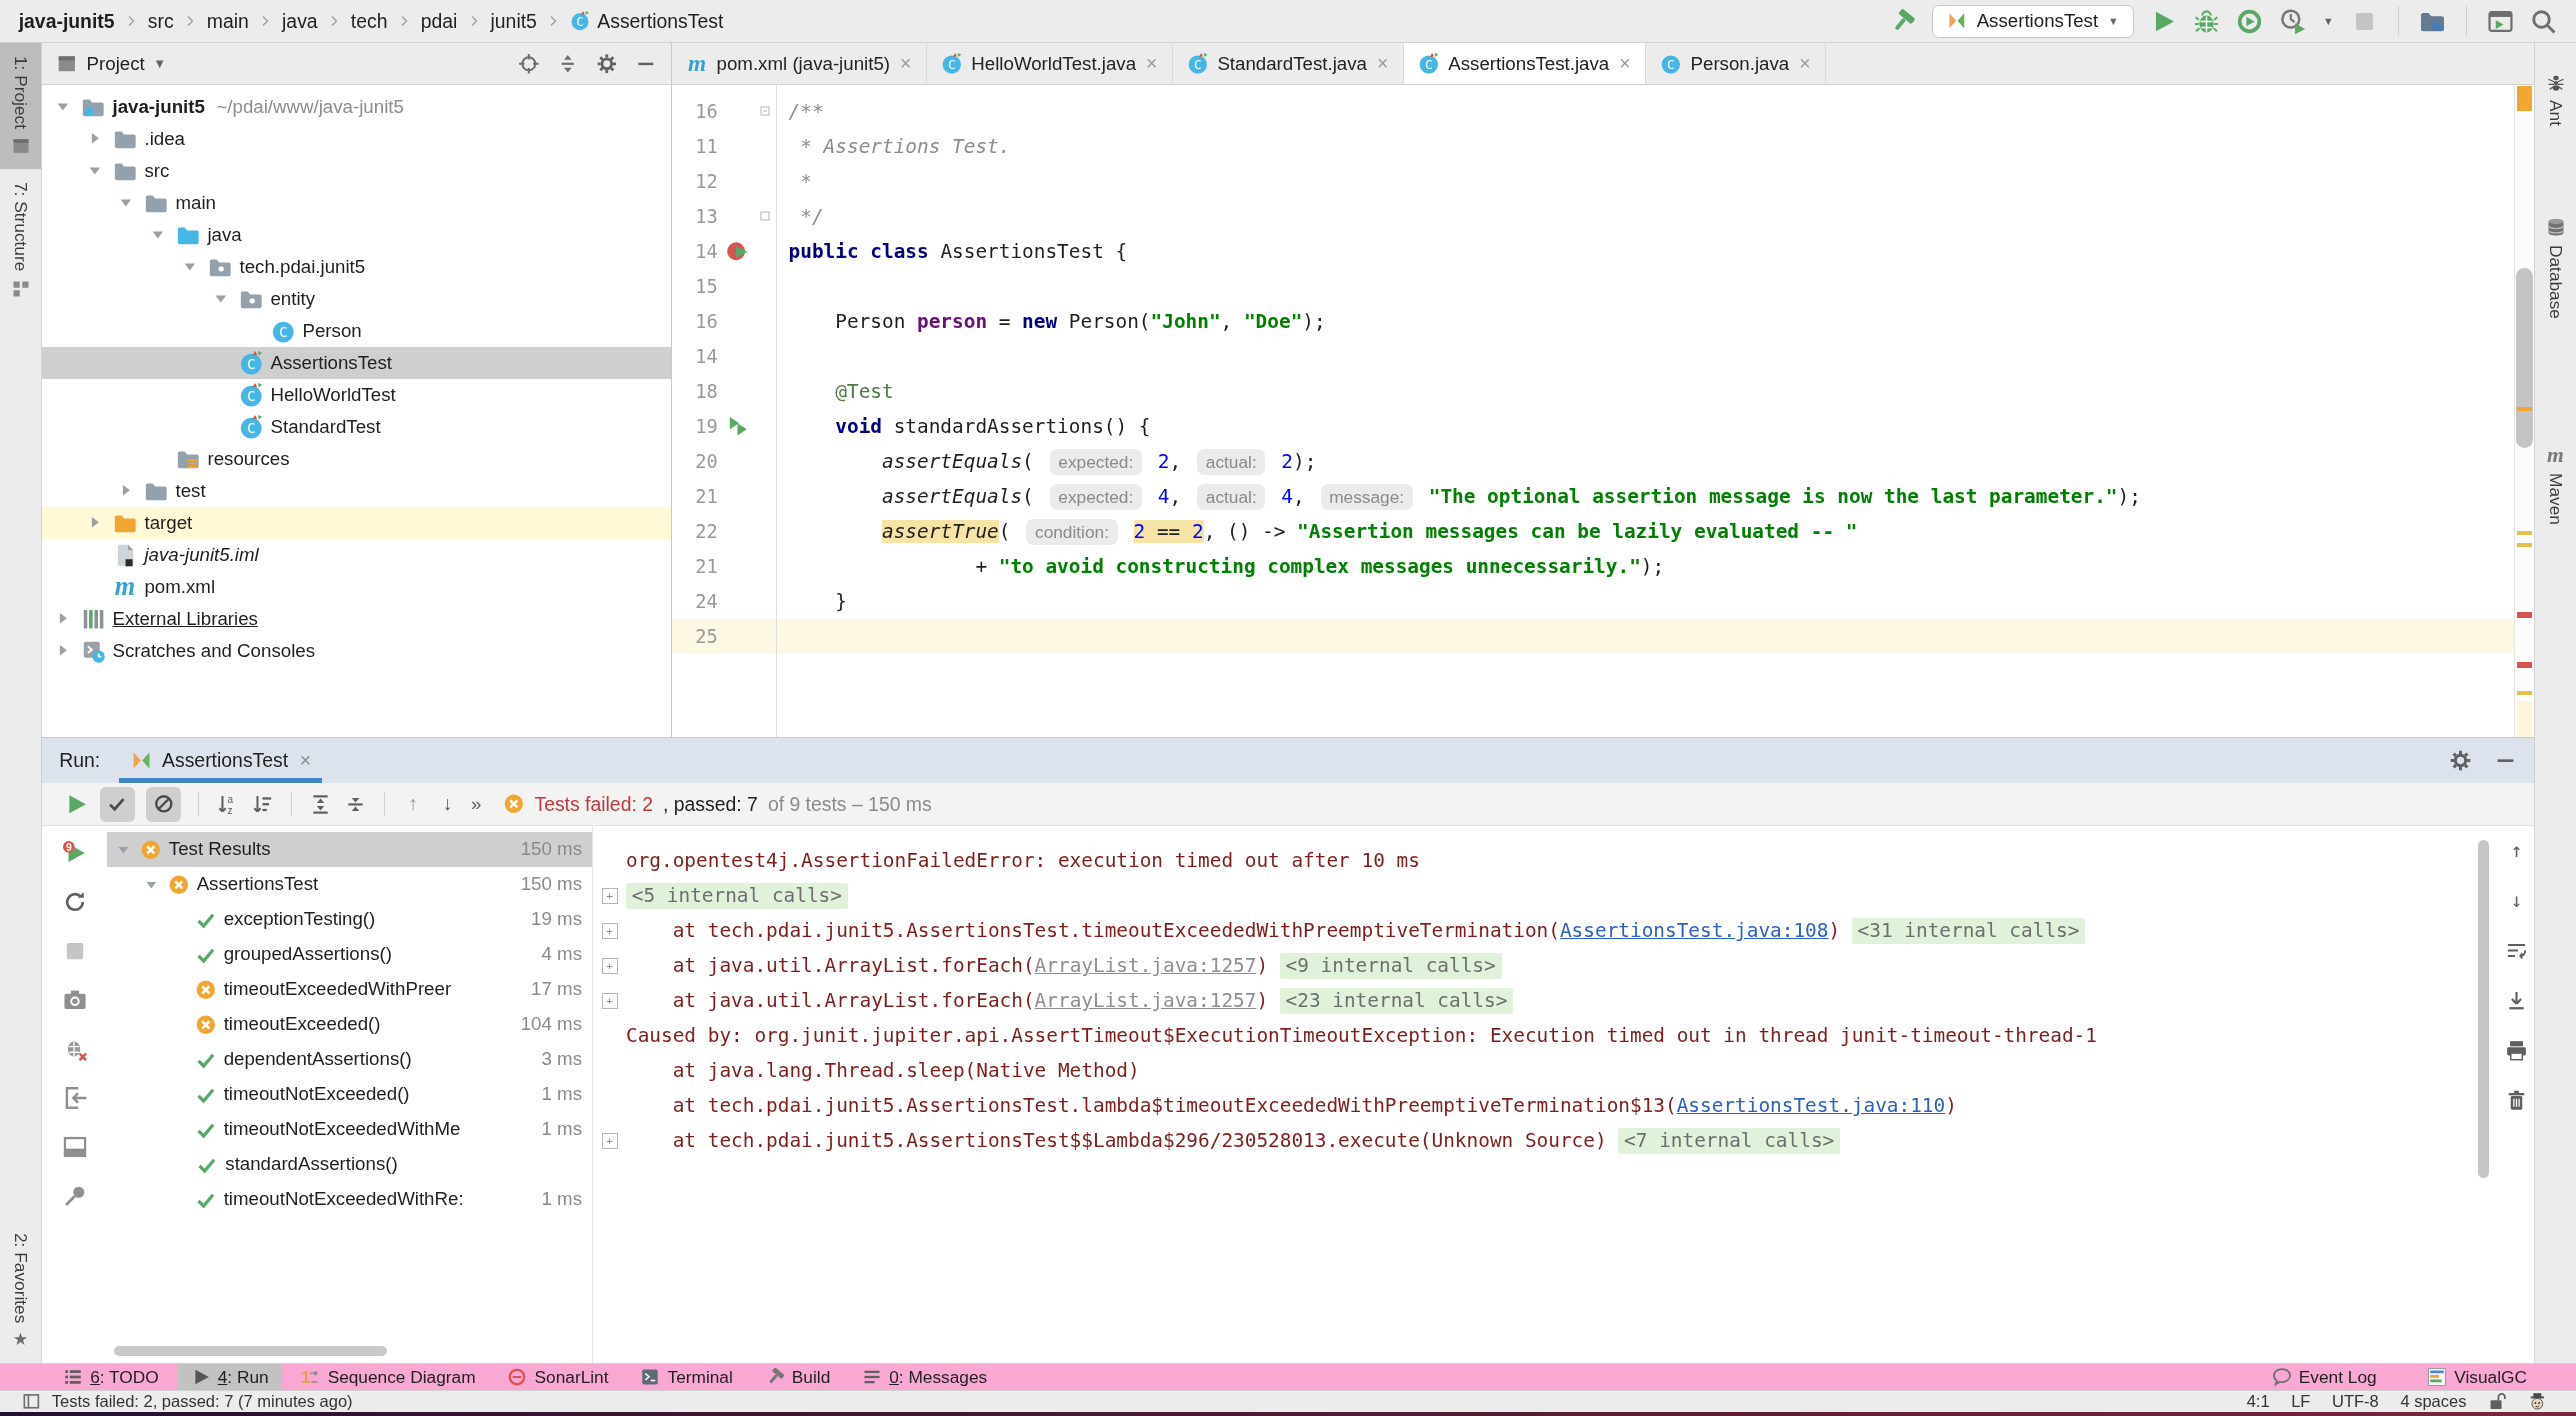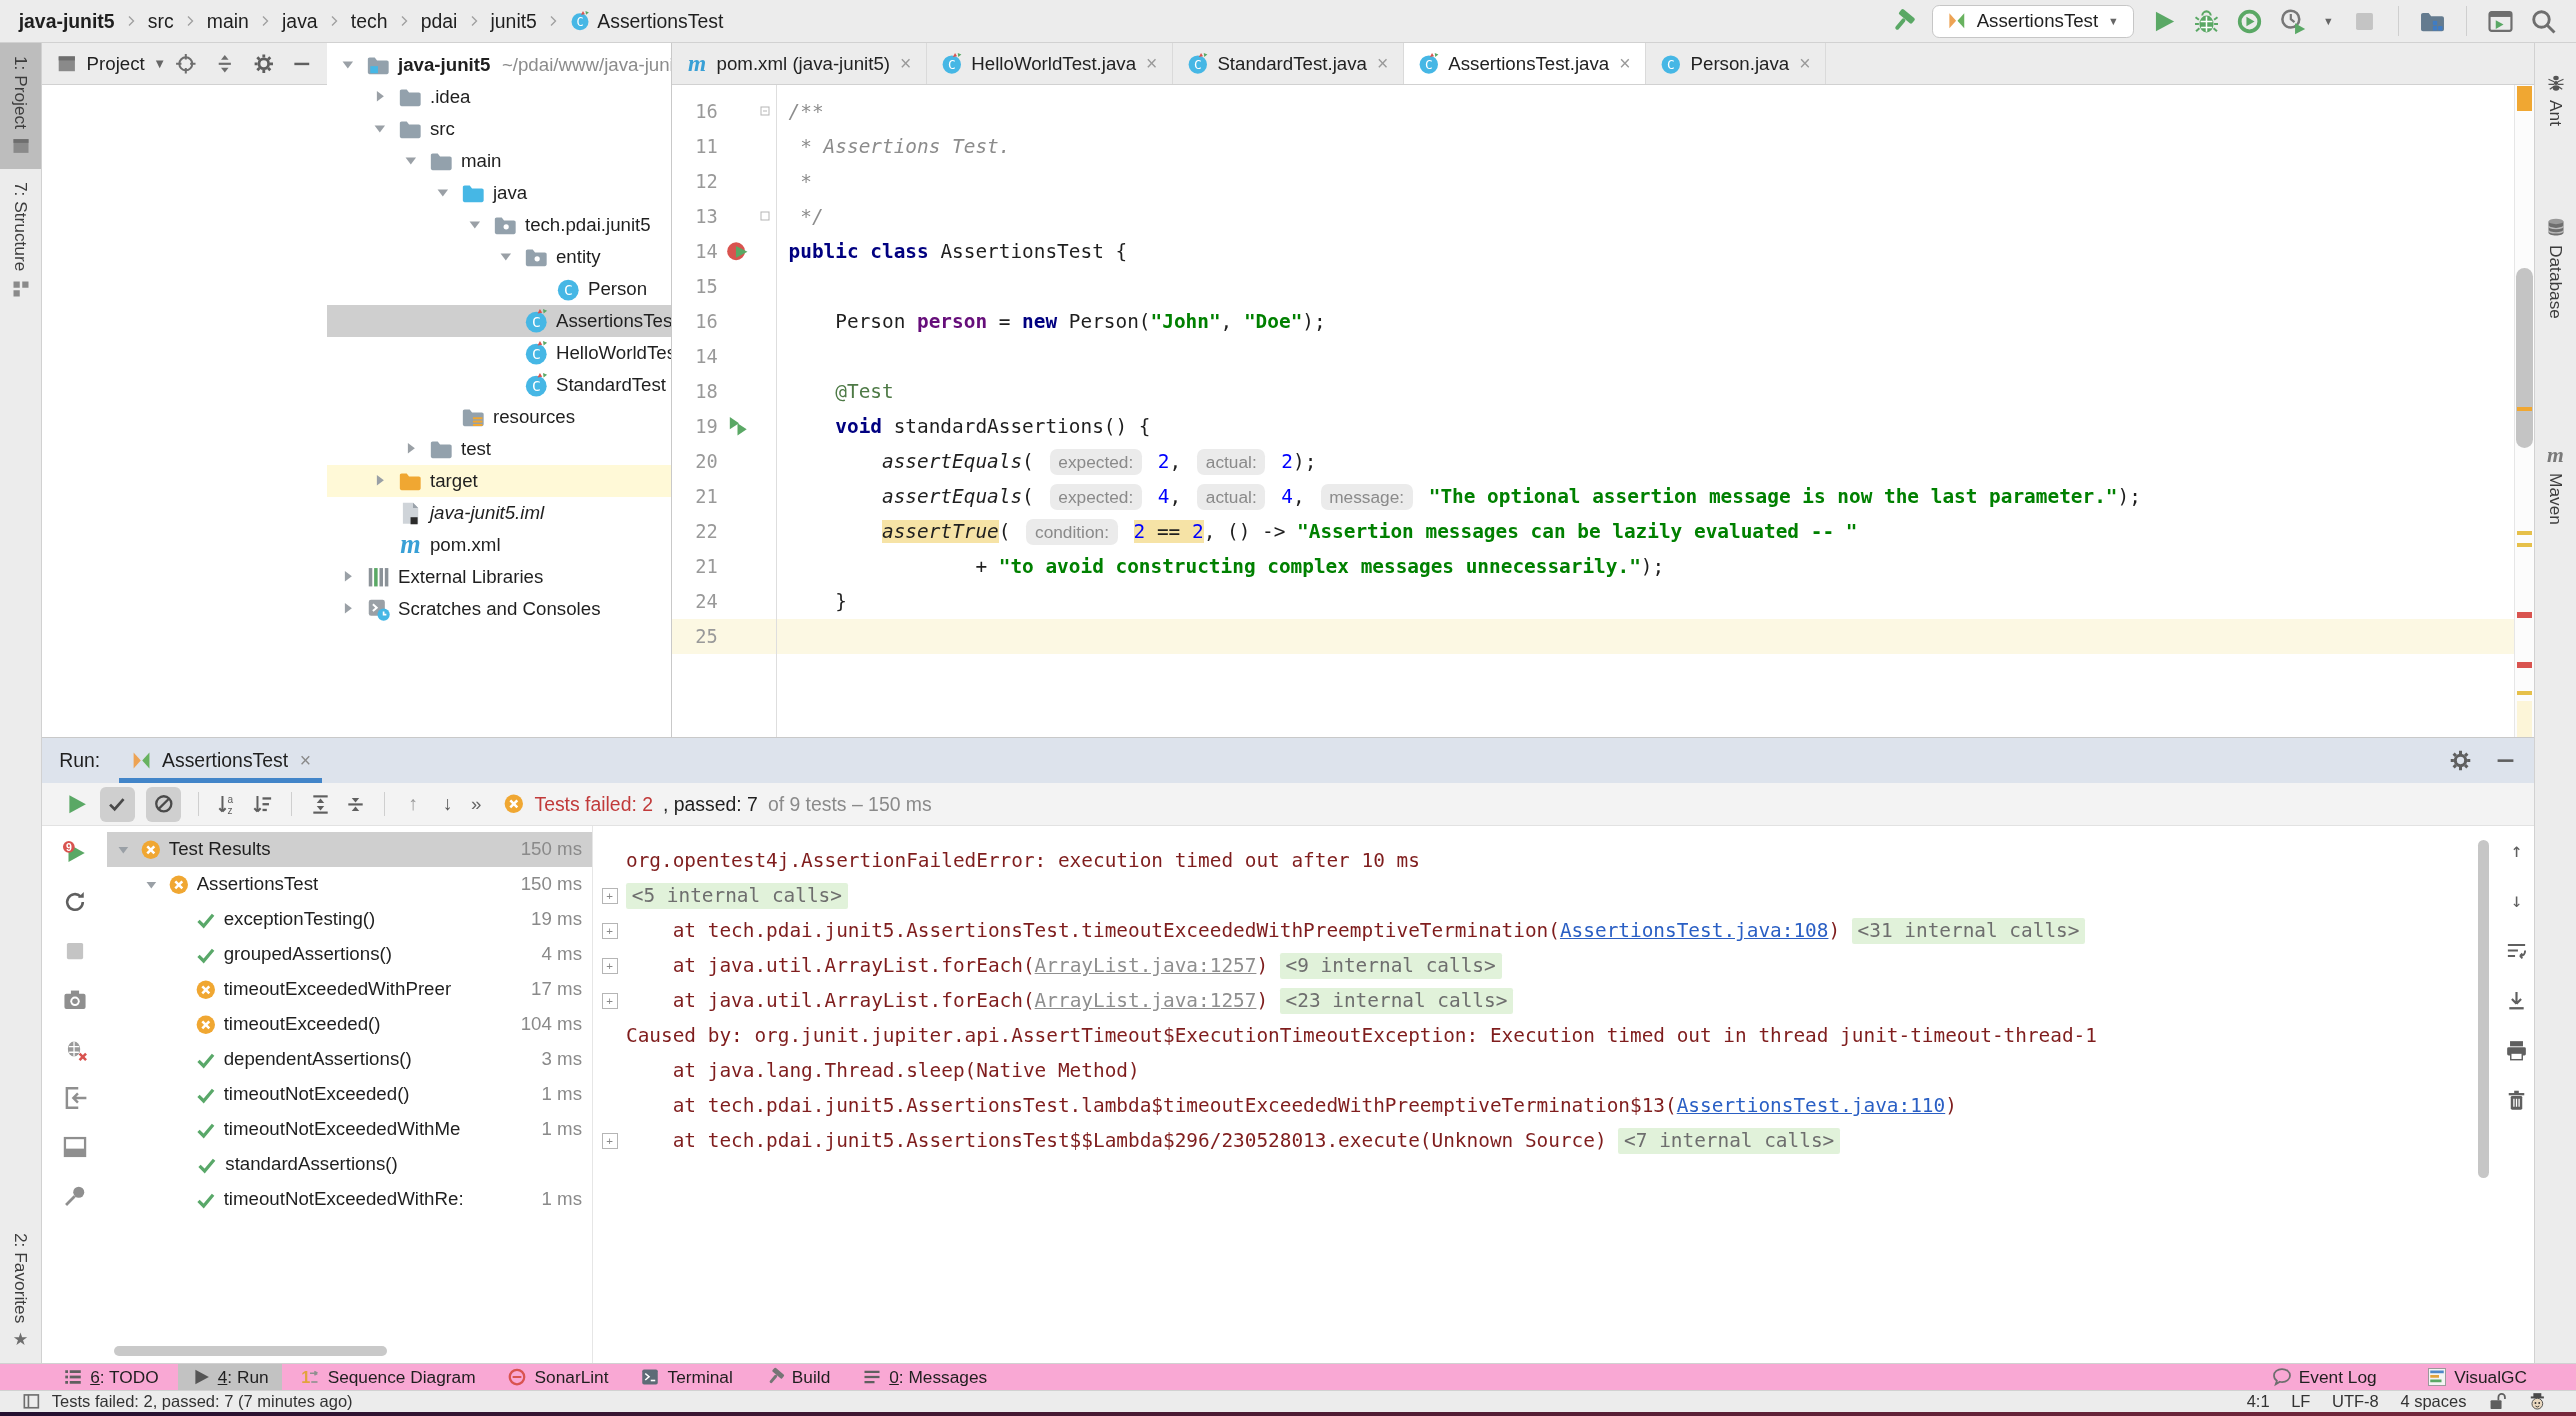--- a/index.html
+++ b/index.html
@@ -28,21 +28,21 @@
 .stripe-btn{display:flex;flex-direction:column;align-items:center;gap:7.2px;padding:13px 0;width:100%}
 .stripe-btn .vtxt{writing-mode:vertical-rl;font-size:17.3px;color:#3c3c3c;white-space:nowrap}
 .stripe-btn.active{background:#bdbdbd}
 .stripe .spacer{margin-top:auto}
 .stripe.r .stripe-btn:nth-child(1){margin-top:17.3px}
 .stripe.r .stripe-btn:nth-child(2){margin-top:65px}
 .stripe.r .stripe-btn:nth-child(3){margin-top:101px}
 .center{flex:1;display:flex;flex-direction:column;min-width:0}
 .workrow{height:694px;flex:0 0 auto;display:flex;min-width:0}
 
-.project{width:630px;flex:0 0 auto;background:#fff;border-right:0.7px solid #c9c9c9;display:flex;flex-direction:row}
+.project{width:630px;flex:0 0 auto;background:#fff;border-right:0.7px solid #c9c9c9;display:flex;flex-direction:column}
 .pane-head{height:42px;flex:0 0 auto;display:flex;align-items:center;gap:8.6px;padding:0 14.4px;background:#ececec;border-bottom:0.7px solid #d1d1d1;font-size:18.7px}
 .ph-icons{margin-left:auto;display:flex;align-items:center;gap:17.3px}
 .tree{flex:1;overflow:hidden;padding-top:5.8px}
 .trow{height:32px;display:flex;align-items:center;white-space:nowrap;font-size:18.7px}
 .trow .arr{width:21.6px;height:18.7px;margin-right:1.4px;flex:0 0 auto}
 .trow .ic{margin-right:7.2px}
 .trow.sel{background:#cfcfcf}
 .trow.hl{background:#fff9d7}
 .tl.b{font-weight:bold}
 .hint{color:#8c8c8c;margin-left:11.5px}
@@ -574,21 +574,21 @@
                 </span>
                 <span class="tl">java-junit5.iml</span>
               </div>
               <div class="trow" style="padding-left: 42px;">
                 <span class="arr ic"></span>
                 <span class="ic" style="height: 24.5px; width: 24.5px; font-size: 21px;">
                   <span class="mvn">m</span>
                 </span>
                 <span class="tl">pom.xml</span>
               </div>
-              <div class="trow" style="padding-left: 10px;">
+              <div class="trow" style="padding-left: 10px; text-decoration: underline;">
                 <span class="arr ic">
                   <svg viewBox="0 0 16 16" width="100%" height="100%" xmlns="http://www.w3.org/2000/svg">
                     <path d="M5.5 3.5l6 4.5-6 4.5z" fill="#9aa0a6"></path>
                   </svg>
                 </span>
                 <span class="ic" style="height: 24.5px; width: 24.5px; font-size: 21px;">
                   <svg viewBox="0 0 16 16" width="100%" height="100%" xmlns="http://www.w3.org/2000/svg">
                     <g>
                       <rect x="1.8" y="2" width="2.3" height="12" fill="#8b9298"></rect>
                       <rect x="5.3" y="2" width="2.3" height="12" fill="#5aa865"></rect>

